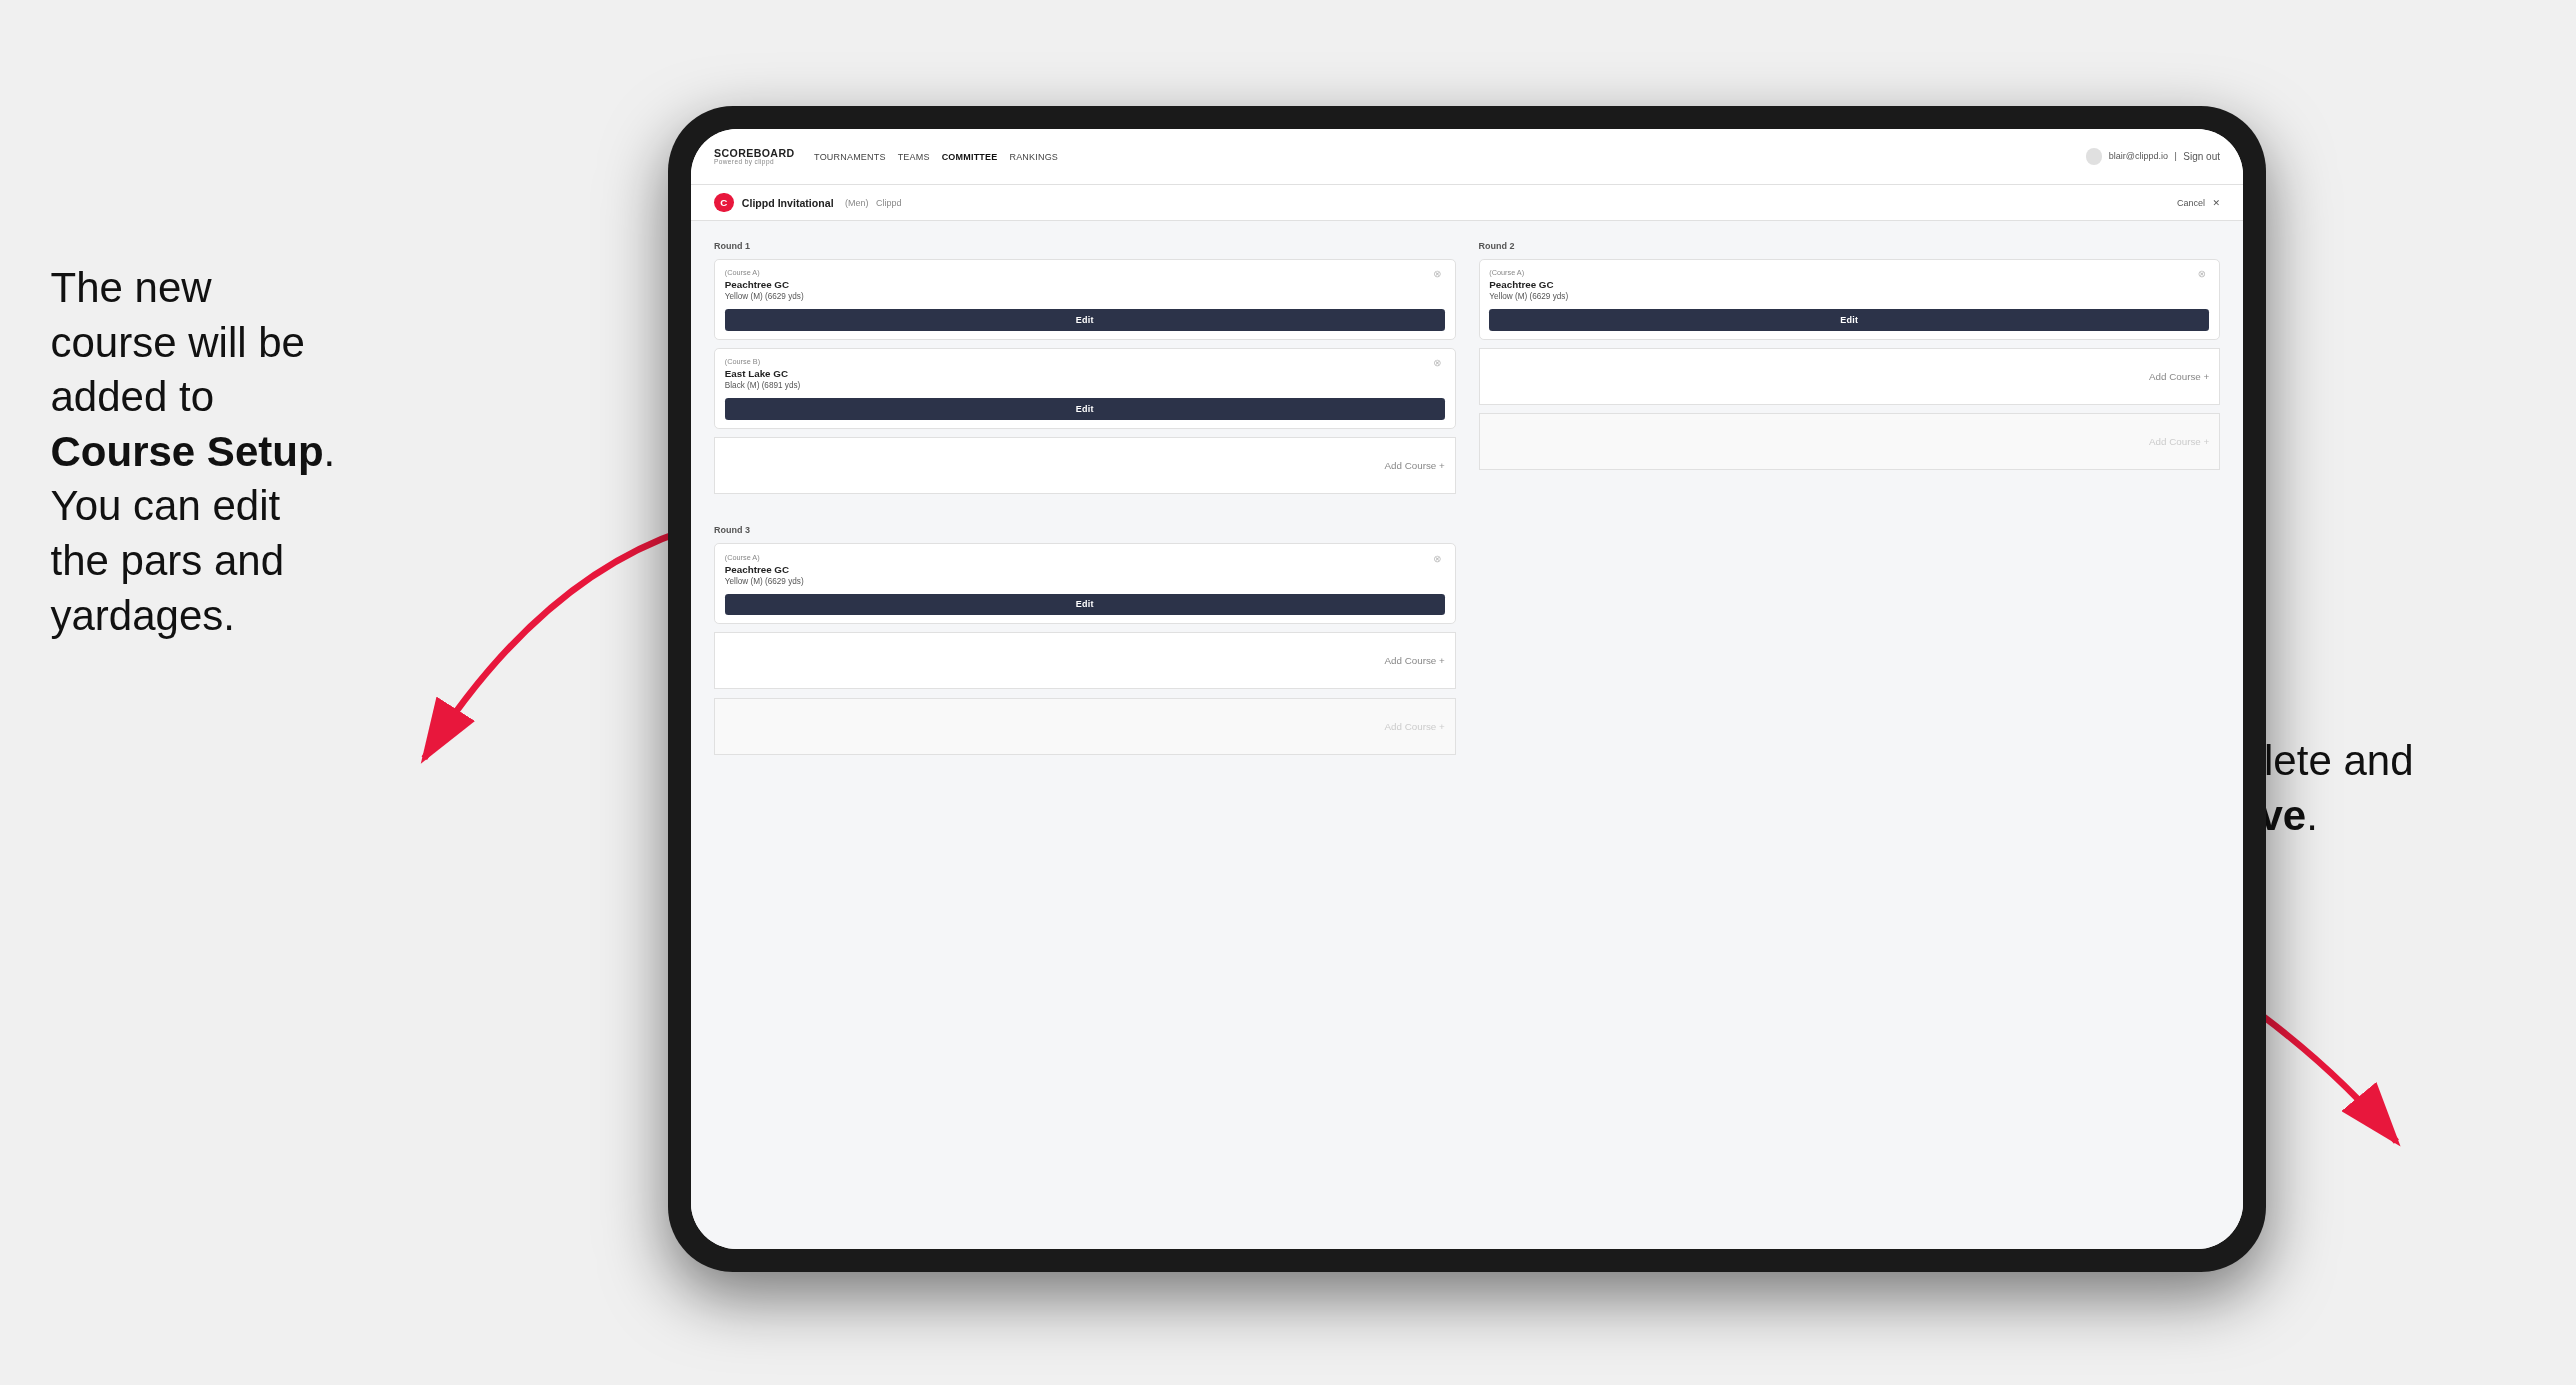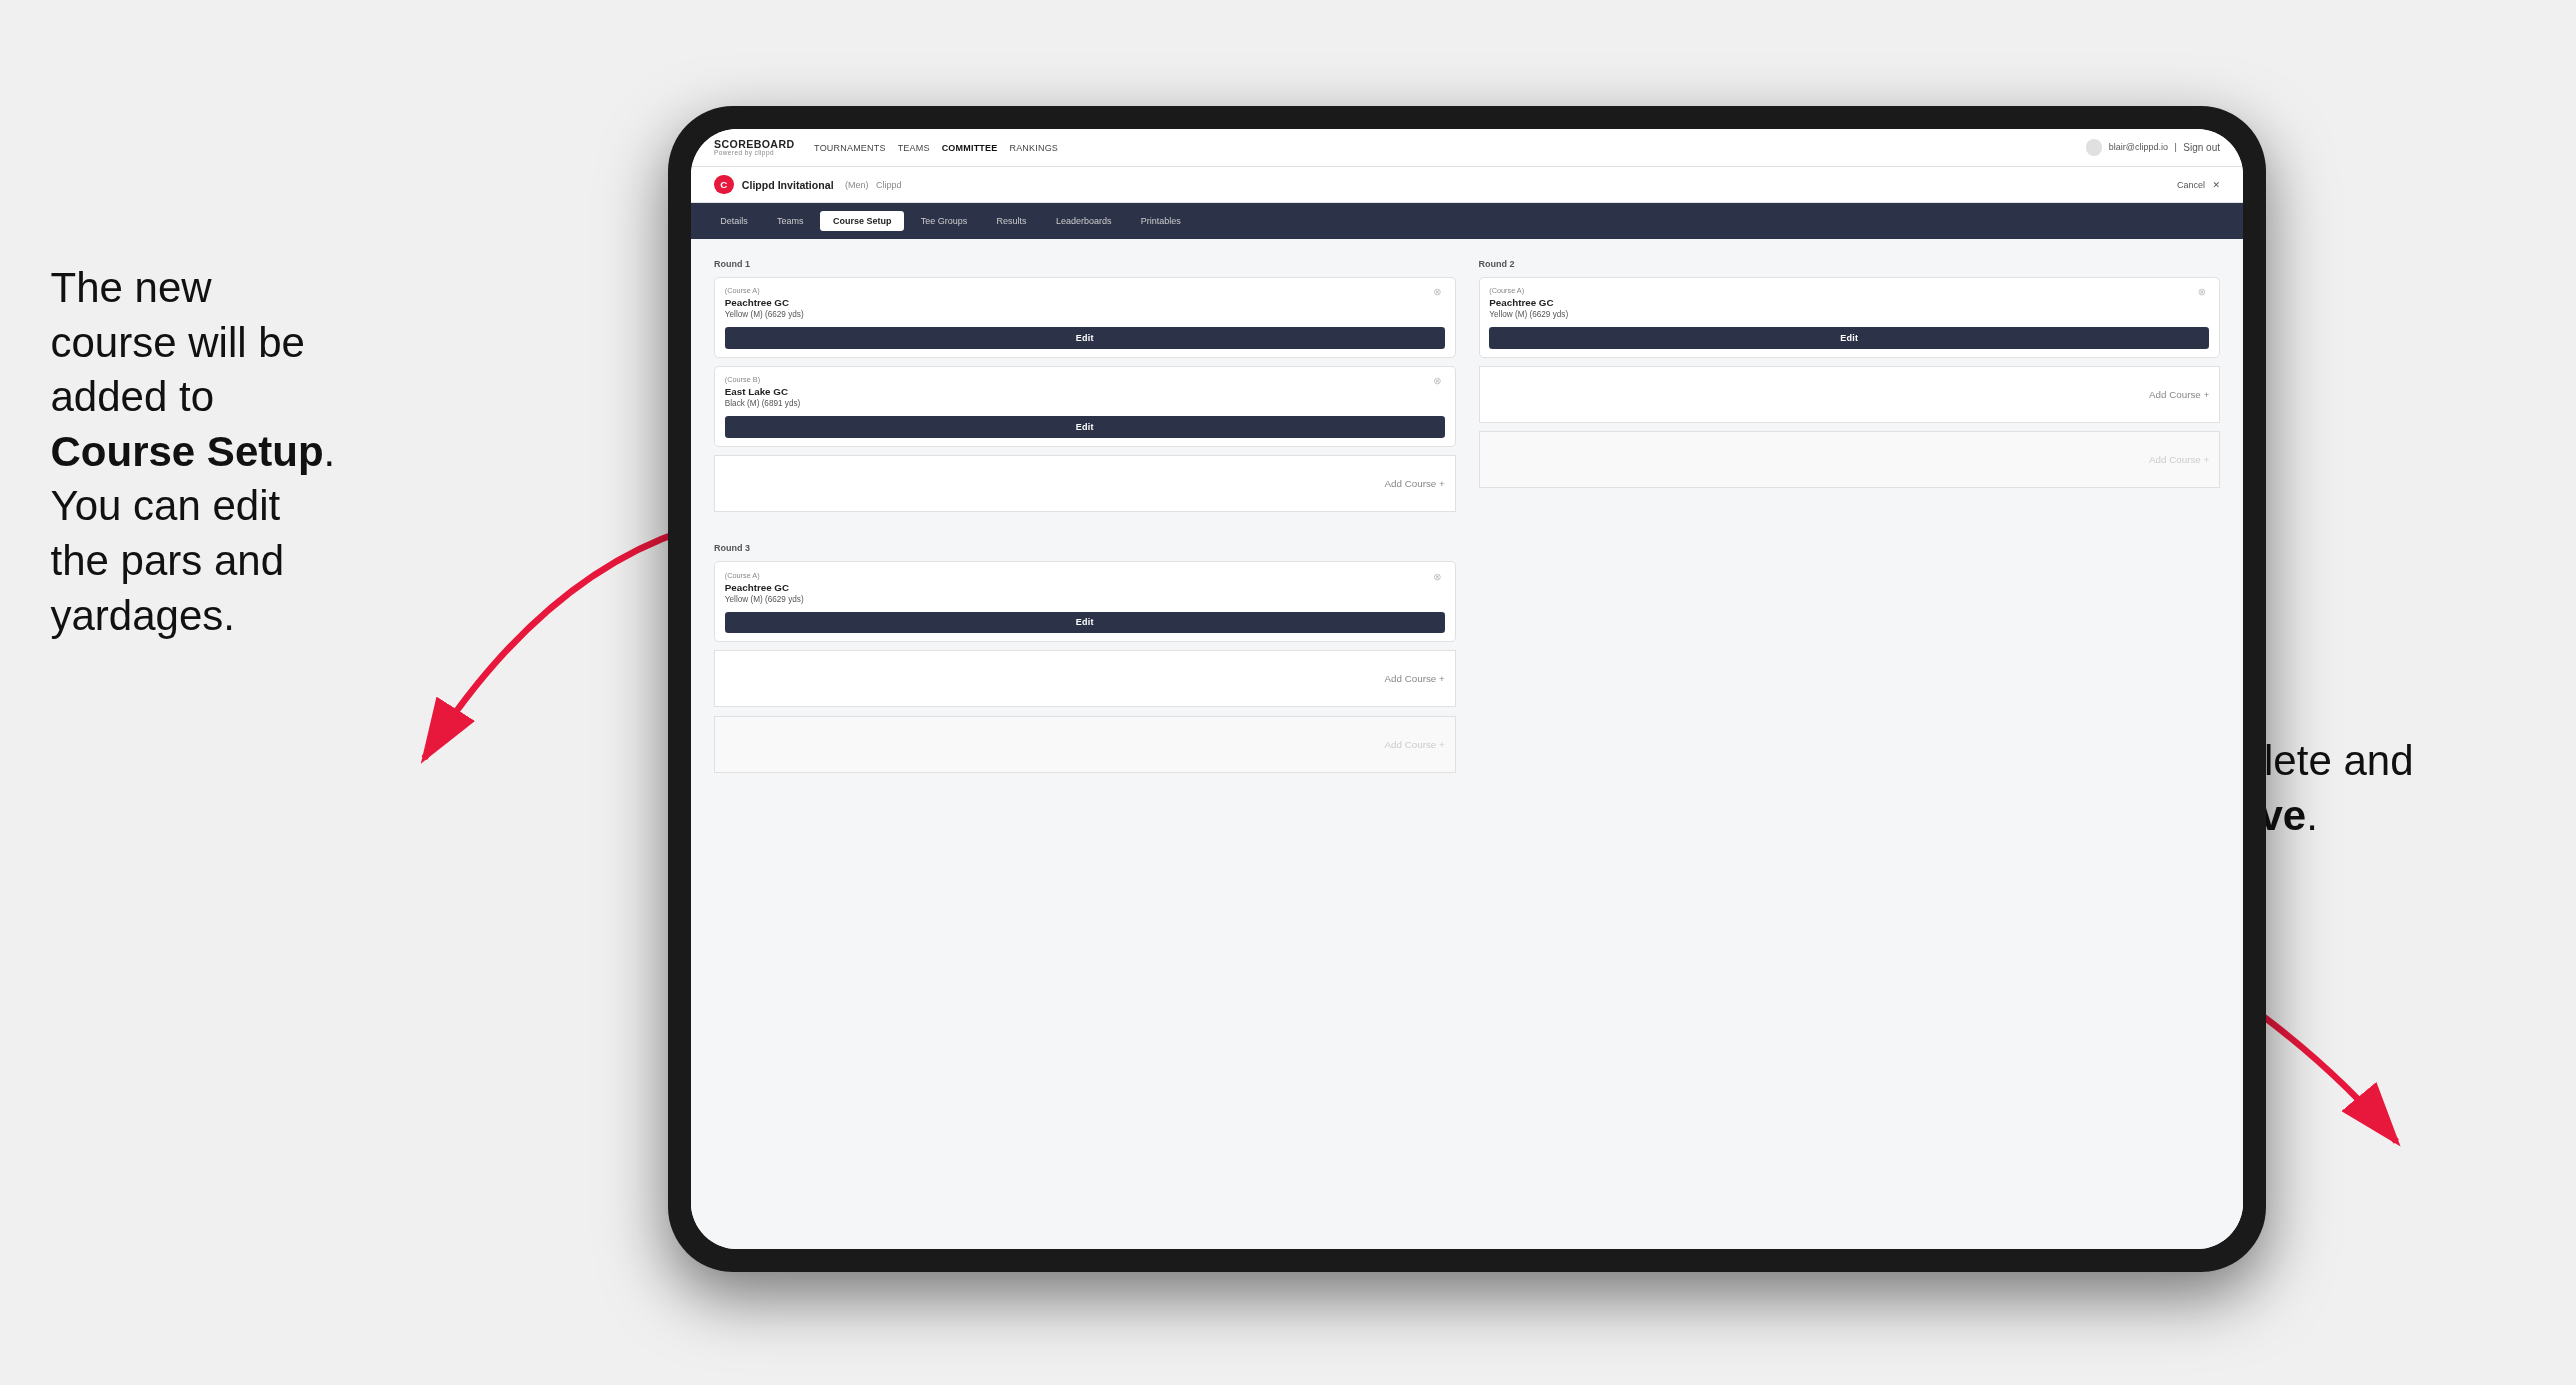--- a/index.html
+++ b/index.html
@@ -59,21 +59,21 @@
       overflow: hidden;
       display: flex;
       flex-direction: column;
     }
 
     
     .top-nav {
       background: #fff;
       border-bottom: 0.8px solid #e0e0e0;
       padding: 0 23px;
-      height: 38px;
+      height: 56px;
       display: flex;
       align-items: center;
       justify-content: space-between;
       flex-shrink: 0;
     }
 
     .nav-brand {
       display: flex;
       align-items: center;
       gap: 6.5px;
@@ -389,29 +389,20 @@
           <span>Clippd</span>
         </span>
       </div>
       <div class="cancel-btn">
         <span>Cancel</span>
         &nbsp;
         <span>✕</span>
       </div>
     </div>
 
-    <div class="tabs-bar">
-      <div class="tab">Details</div>
-      <div class="tab">Teams</div>
-      <div class="tab active">Course Setup</div>
-      <div class="tab">Tee Groups</div>
-      <div class="tab">Results</div>
-      <div class="tab">Leaderboards</div>
-      <div class="tab">Printables</div>
-    </div>
 
     <div class="main-content">
       <div class="rounds-grid">
 
         <div class="round-column">
           <div class="round-label">Round 1</div>
 
           <div class="course-card">
             <span class="card-icon">⊗</span>
             <div class="course-badge">(Course A)</div>

